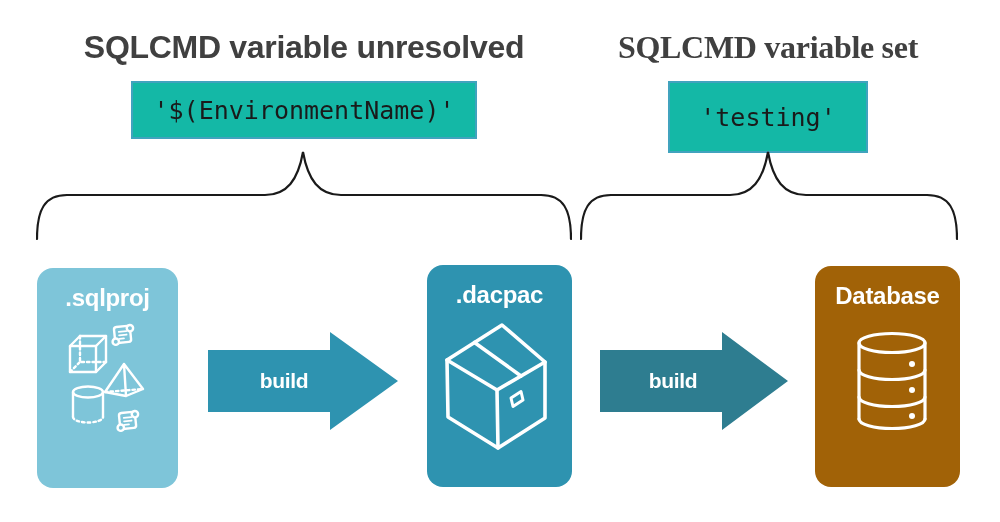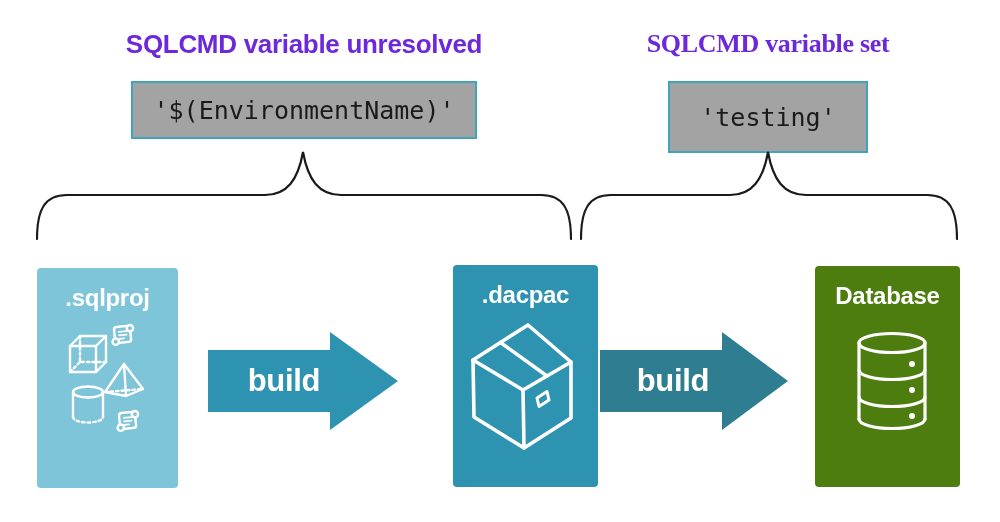--- a/index.html
+++ b/index.html
@@ -1,34 +1,34 @@
 <!DOCTYPE html>
 <html><head>
 <meta charset="utf-8">
 <style>
   html,body{margin:0;padding:0;background:#ffffff;}
   .canvas{position:relative;width:1000px;height:522px;background:#ffffff;
           font-family:"Liberation Sans",sans-serif;overflow:hidden;}
   .group-header{position:absolute;transform:translateX(-50%);white-space:nowrap;
-          font-size:26px;font-weight:bold;color:#6d28d9;letter-spacing:-0.3px;}
-  .codebox{position:absolute;background:#a3a3a3;border:2.5px solid #41A3BE;
+          font-size:32px;font-weight:bold;color:#404040;letter-spacing:-0.3px;}
+  .codebox{position:absolute;background:#14b8a6;border:2.5px solid #41A3BE;
           box-sizing:border-box;display:flex;align-items:center;justify-content:center;
           font-family:"DejaVu Sans Mono","Liberation Mono",monospace;
           font-size:25px;color:#1a1a1a;white-space:nowrap;}
   .brace{position:absolute;}
-  .card{position:absolute;border-radius:4px;}
+  .card{position:absolute;border-radius:16px;}
   .c-sqlproj{left:37px;top:268px;width:141px;height:220px;background:#7EC5D9;}
-  .c-dacpac{left:453px;top:265px;width:145px;height:222px;background:#2E93B0;}
-  .c-db{left:815px;top:266px;width:145px;height:221px;background:#4d7c0f;}
+  .c-dacpac{left:427px;top:265px;width:145px;height:222px;background:#2E93B0;}
+  .c-db{left:815px;top:266px;width:145px;height:221px;background:#a16207;}
   .card-title{text-align:center;margin-top:16px;color:#ffffff;font-weight:bold;
           font-size:24px;letter-spacing:-0.3px;}
   .card-icon{position:absolute;}
   .arrow{position:absolute;}
   .arrow-label{position:absolute;display:flex;align-items:center;justify-content:center;
-          color:#ffffff;font-weight:bold;font-size:31px;letter-spacing:-0.3px;}
+          color:#ffffff;font-weight:bold;font-size:21px;letter-spacing:-0.3px;}
 </style>
 </head>
 <body>
 
 <div class="canvas">
 
   <div class="group-header" style="left:304px;top:29px;">SQLCMD variable unresolved</div>
   <div class="group-header" style="left:768px;top:29px;font-family:Liberation Serif, serif;">SQLCMD variable set</div>
 
   <div class="codebox" style="left:131px;top:81px;width:346px;height:58px;">'$(EnvironmentName)'</div>

